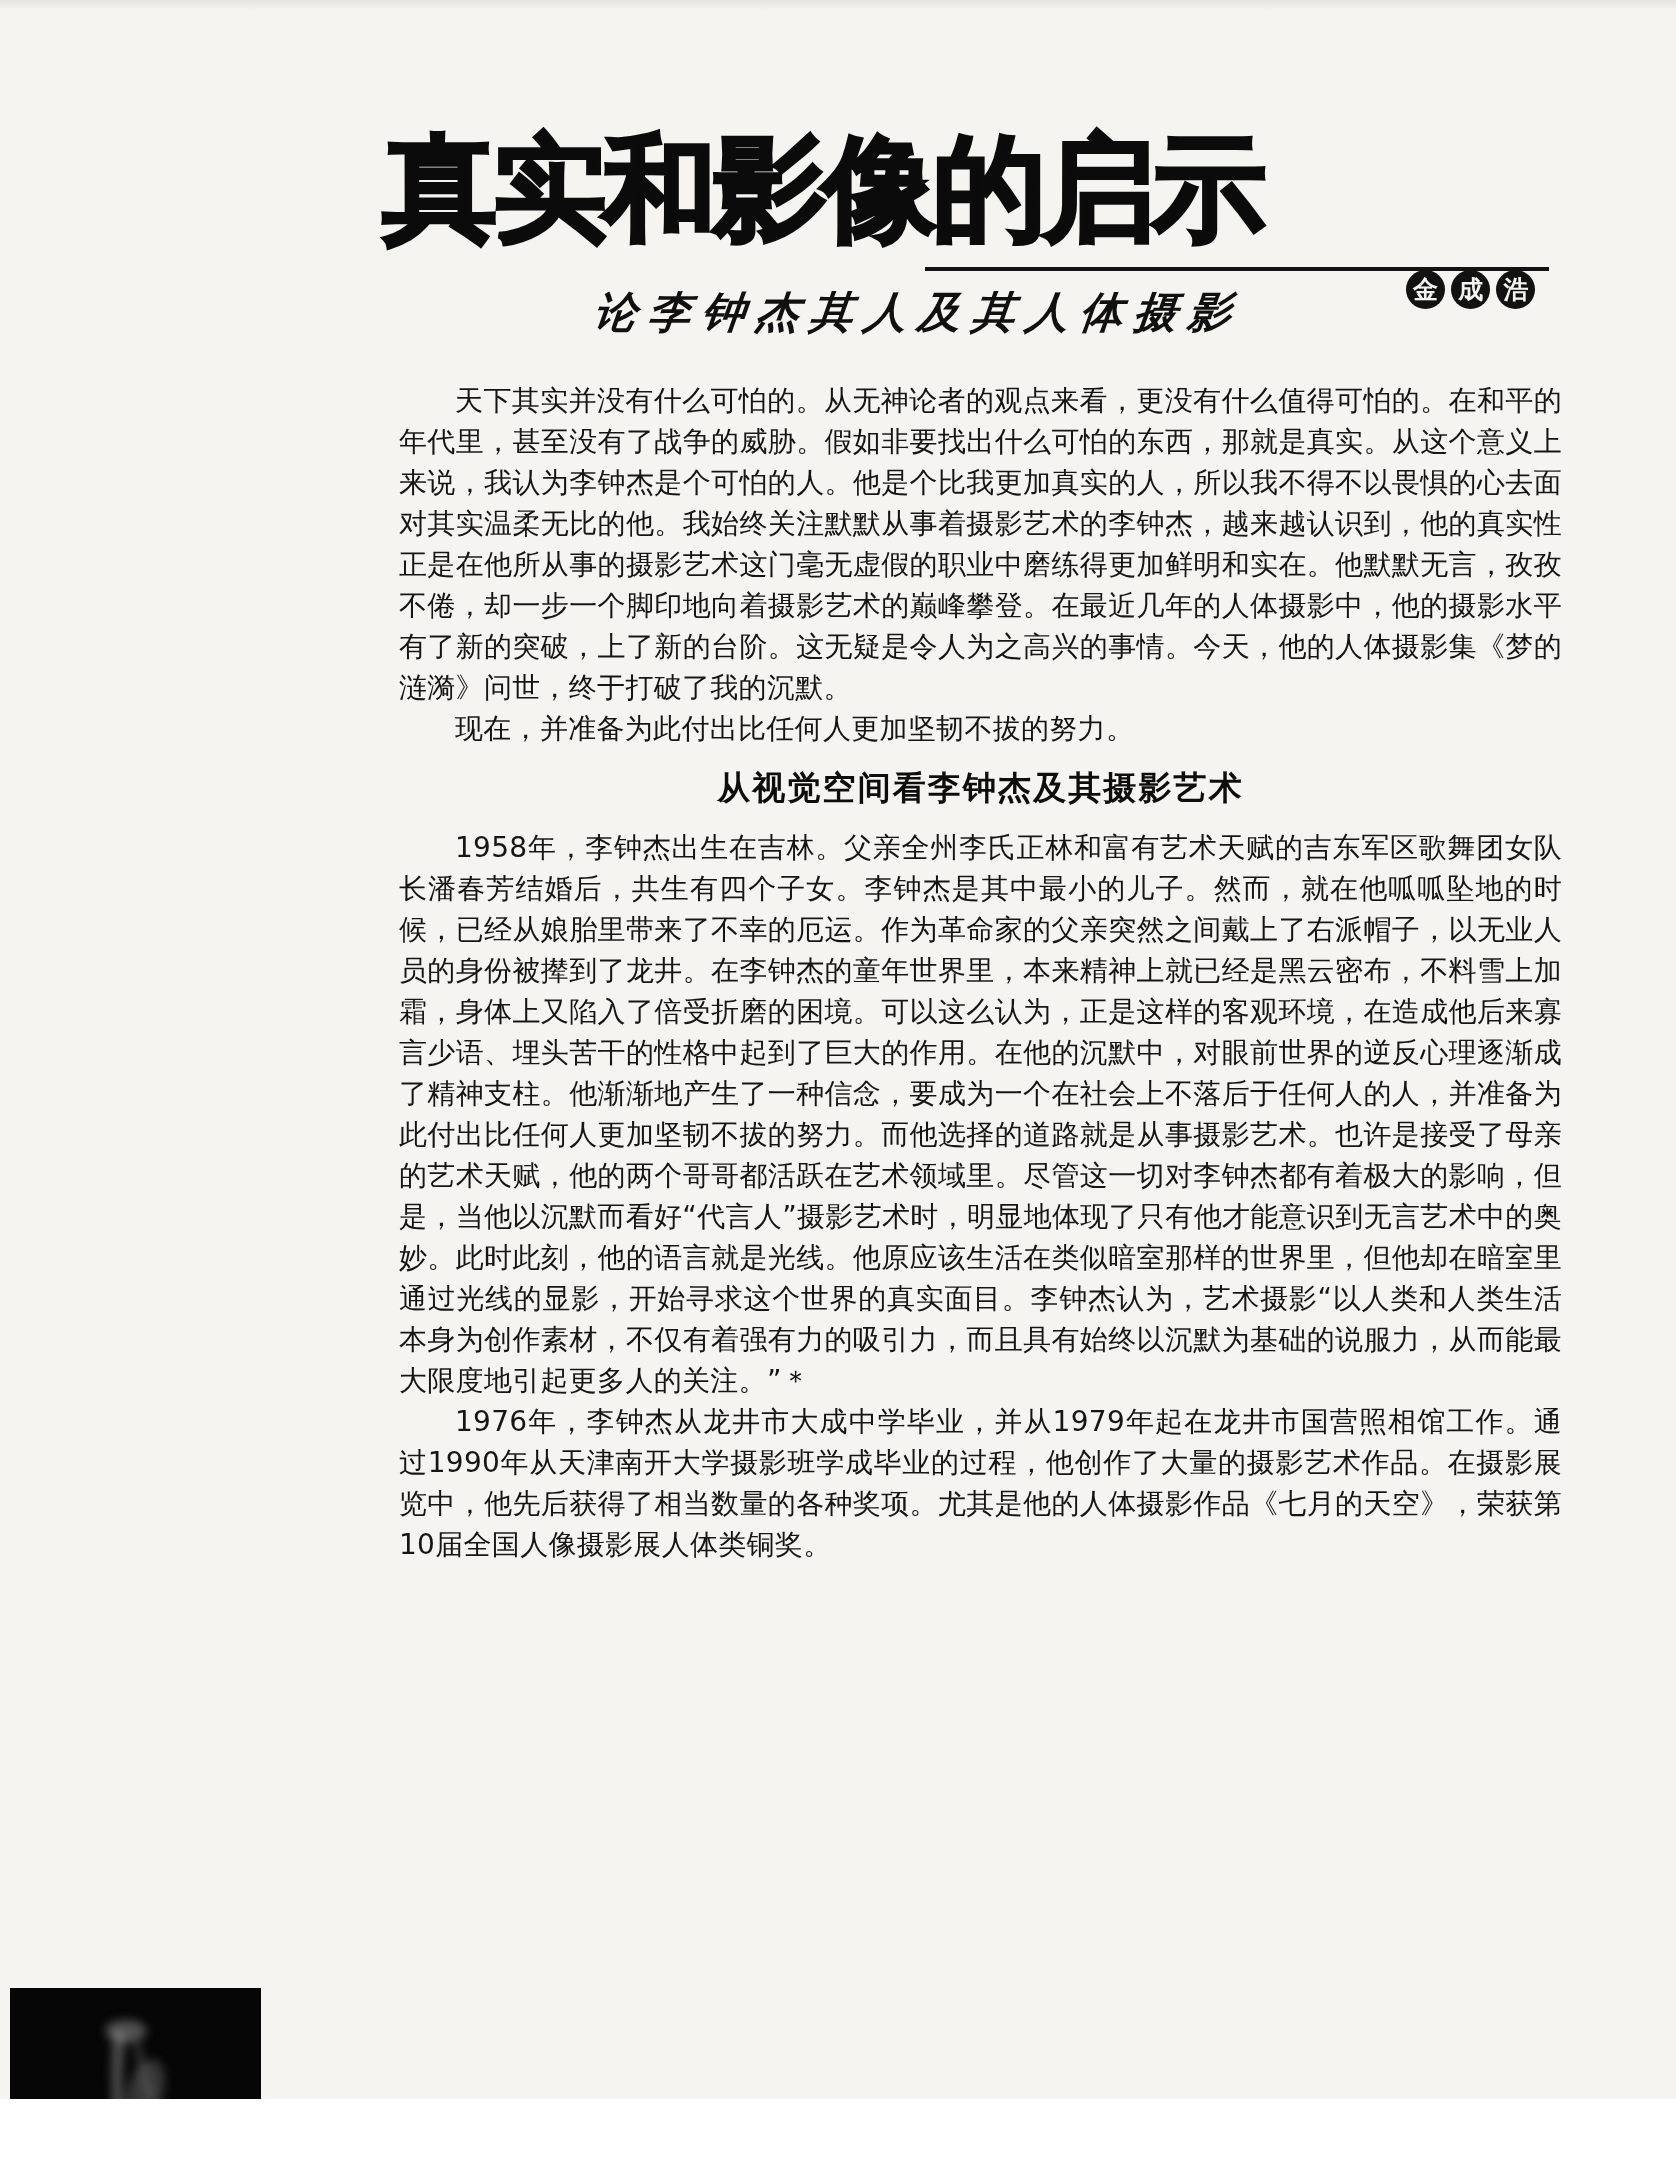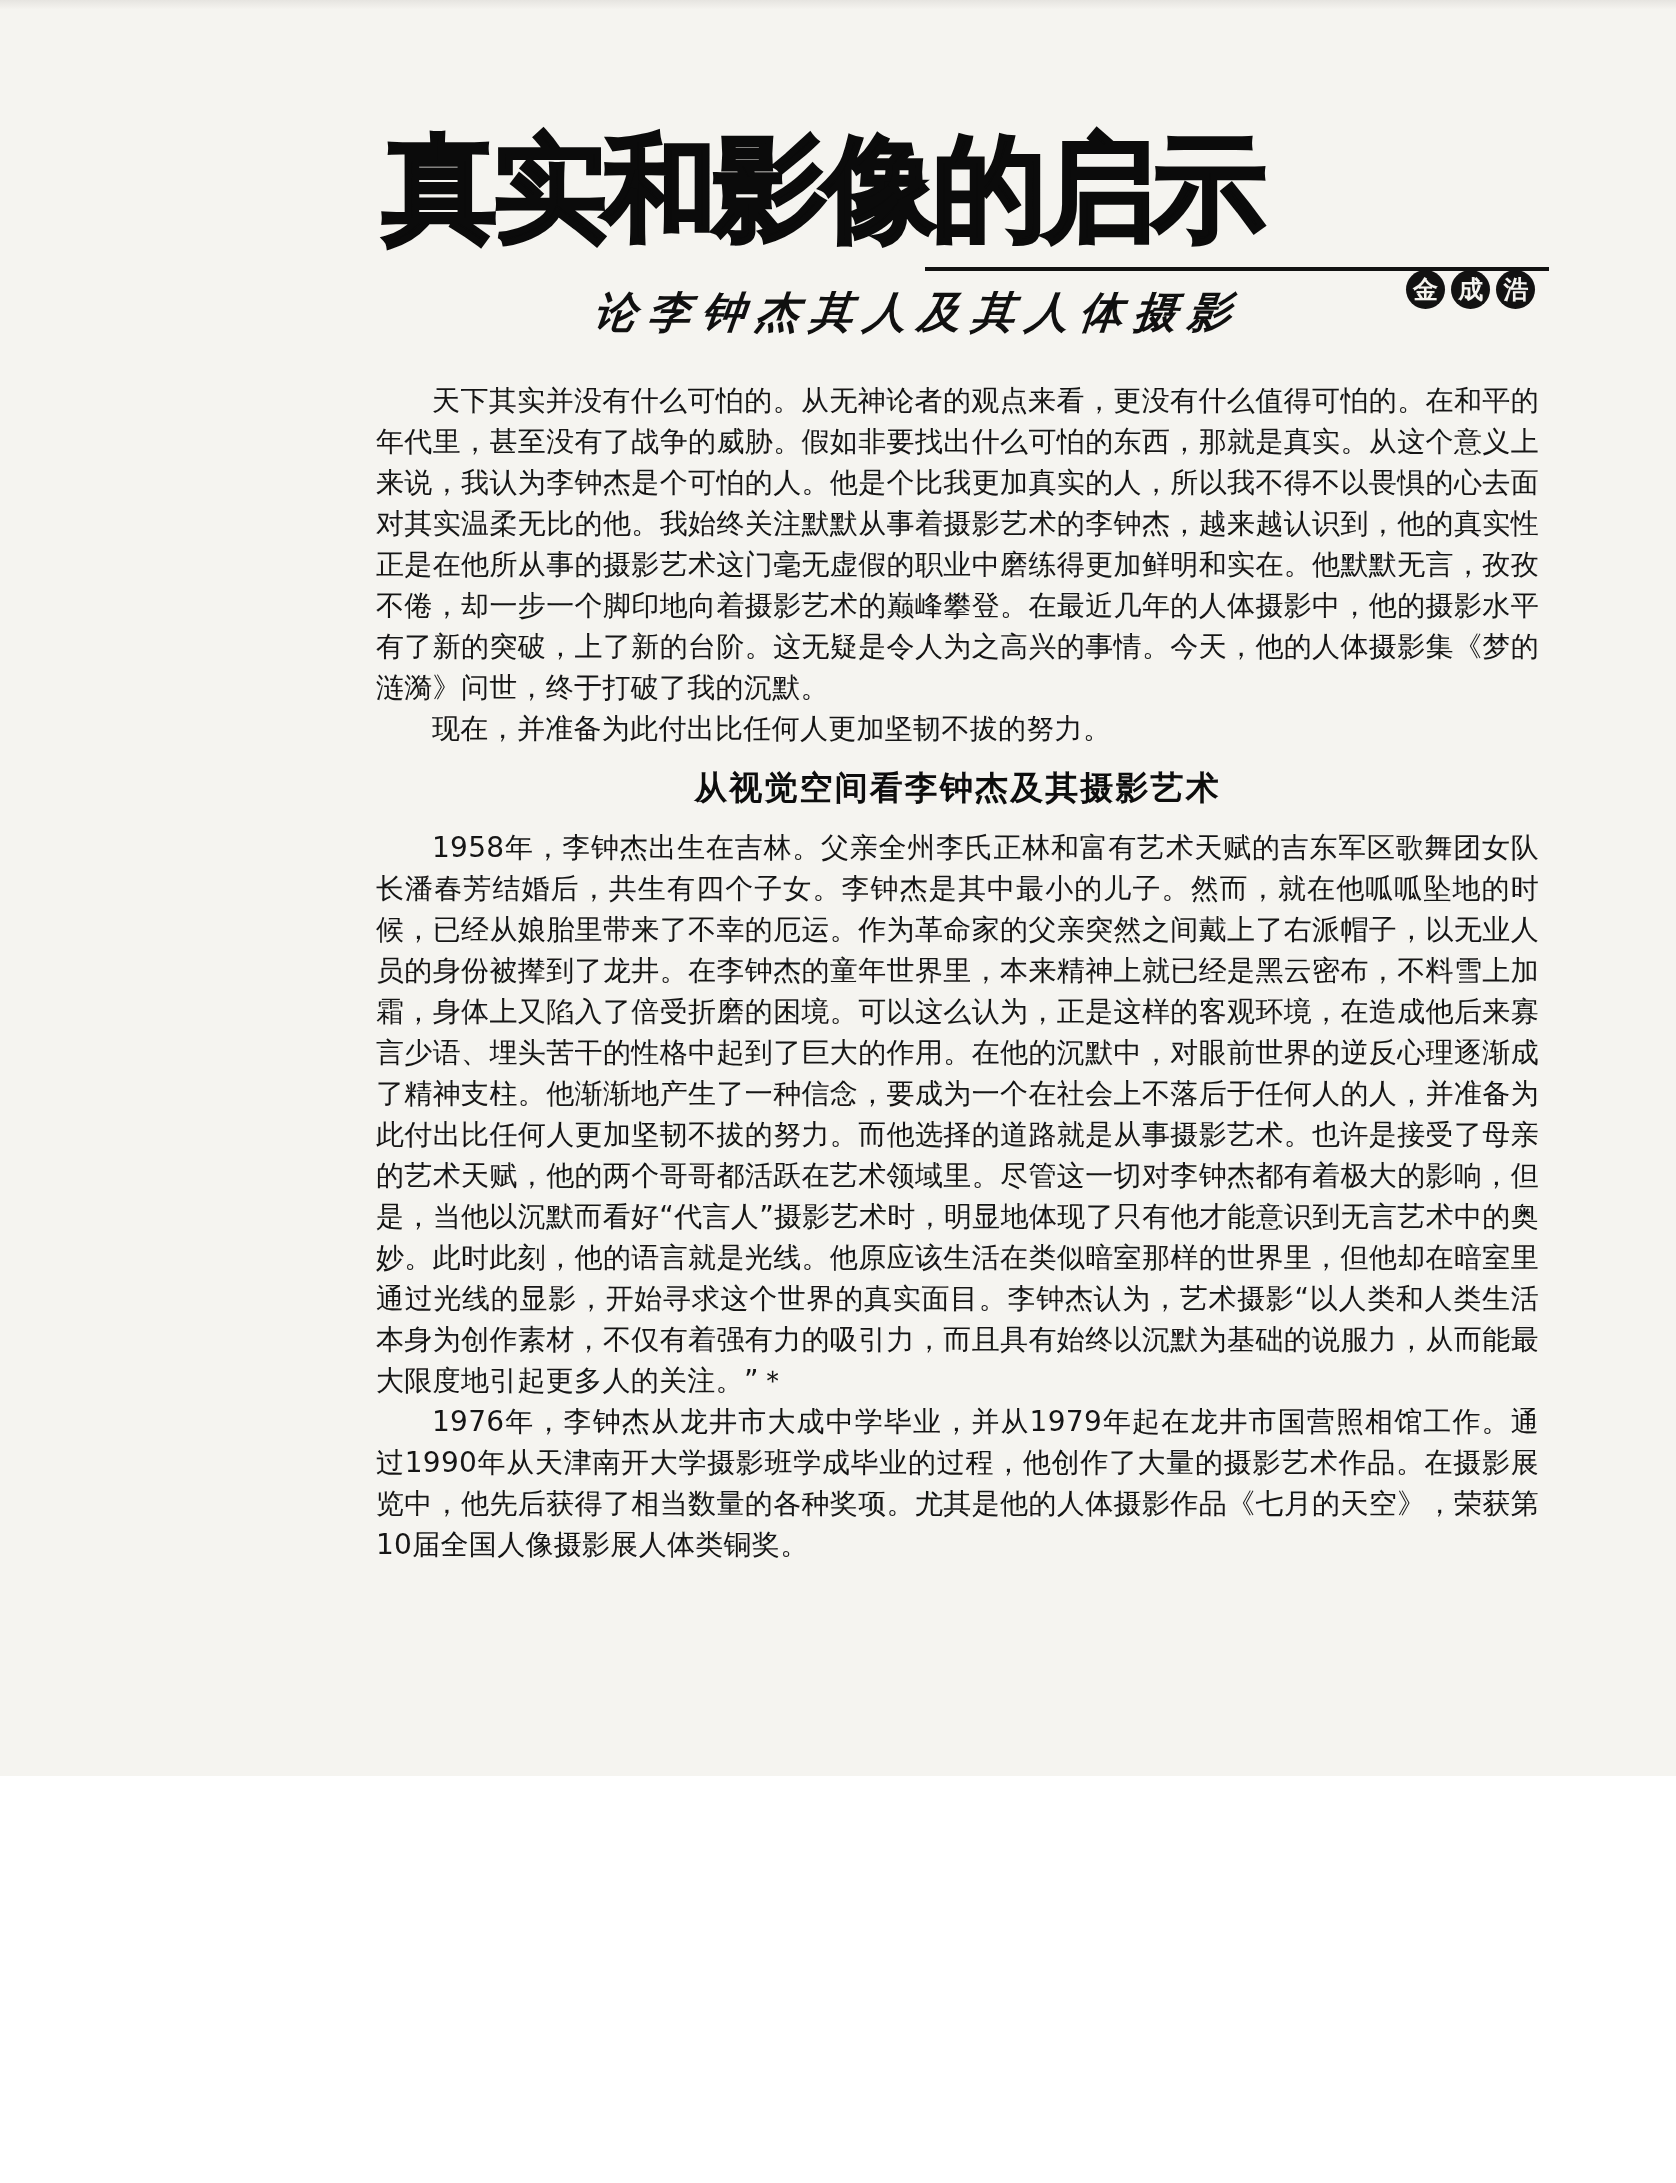--- a/index.html
+++ b/index.html
@@ -1,19 +1,19 @@
 <!DOCTYPE html>
 <html lang="zh" style="font-size:11px"><head>
 <meta charset="utf-8">
 <style>
   html, body { margin: 0; padding: 0; }
   .page {
     position: relative;
     width: 1676px;
-    height: 1776px;
+    height: 2099px;
     background:
       linear-gradient(180deg, #e6e4e0 0px, #f5f4f0 9.6px, #f5f4f0 100%);
     overflow: hidden;
     font-family: "DejaVu Sans", "Liberation Sans", sans-serif;
     color: #131313;
   }
 
   
   .page-title {
     position: absolute;
@@ -67,21 +67,21 @@
     font-weight: bold;
     display: flex;
     align-items: center;
     justify-content: center;
     line-height: 1;
   }
 
   
   .article {
     position: absolute;
-    left: 376px;
+    left: 399px;
     top: 380px;
     width: 1163px;
     font-size: 28px;
     line-height: 41px;
     text-align: justify;
     text-justify: inter-ideograph;
     letter-spacing: 0.3px;
     color: #151515;
   }
   .article p {

